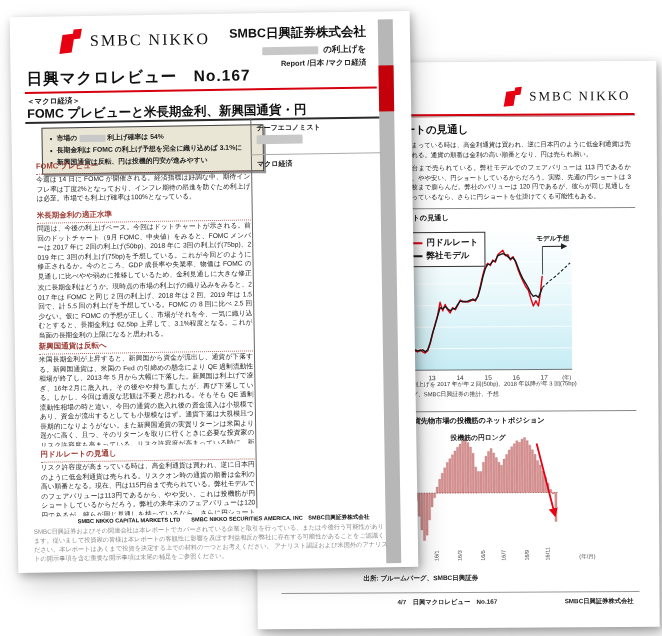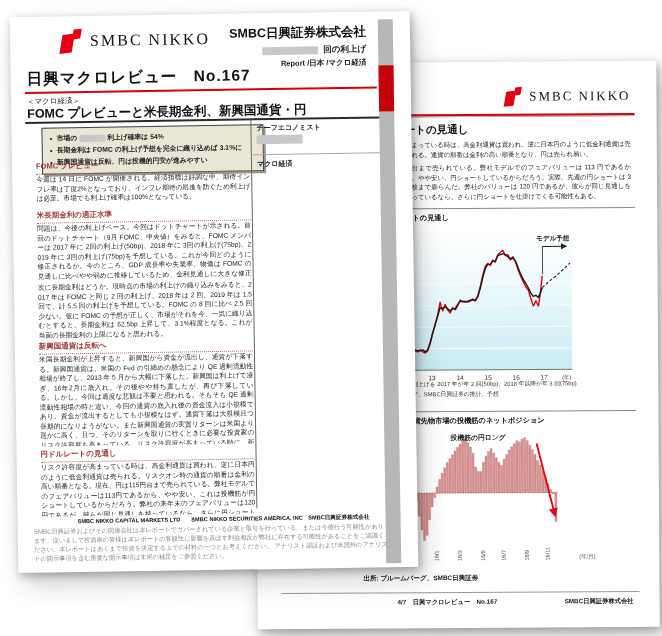--- a/index.html
+++ b/index.html
@@ -21,21 +21,21 @@
   .hdr-right{position:absolute;right:44px;top:12px;text-align:right;}
   .hdr-co{font-size:12.5px;font-weight:bold;color:#111;}
   .hdr-dept{font-size:8.5px;font-weight:bold;margin-top:3px;}
   .hdr-report{font-size:7.5px;font-weight:bold;margin-top:2px;}
   .redact{display:inline-block;background:#c8c8c8;border-radius:1px;vertical-align:middle;}
   .r-date{width:56px;height:8px;margin-right:5px;}
   .r-word{width:26px;height:7px;margin:0 2px;}
   .r-name{position:absolute;left:245px;top:122px;width:46px;height:9px;}
   .fp-title{position:absolute;left:16px;top:52px;font-size:15.5px;font-weight:bold;letter-spacing:1px;color:#111;white-space:nowrap;}
   .rule-red{position:absolute;left:14px;top:75px;width:352px;height:2px;background:#d7000f;}
-  .kicker{position:absolute;left:16px;top:80px;font-size:7.5px;font-weight:normal;}
+  .kicker{position:absolute;left:16px;top:80px;font-size:7.5px;font-weight:bold;}
   .fp-subtitle{position:absolute;left:16px;top:89px;font-size:12.5px;font-weight:bold;color:#111;white-space:nowrap;}
   .rule-dark{position:absolute;left:14px;top:105px;width:354px;height:2px;background:#2a2a2a;}
   .summary-box{position:absolute;left:30px;top:111px;width:206px;background:#eae6d5;border:1px solid #444;
                box-shadow:2px 2px 0 rgba(60,60,60,.55);padding:4px 7px 5px 7px;}
   .sb-row{display:flex;font-size:6.8px;font-weight:bold;color:#222;line-height:1.75;overflow:hidden;white-space:nowrap;}
   .sb-dot{font-size:5px;margin-right:4px;line-height:2.4;}
   .divider-v{position:absolute;left:239px;top:105px;width:1px;height:390px;background:#666;}
   .sb-role{position:absolute;left:245px;top:110px;font-size:7px;font-weight:bold;}
   .sb-hr{position:absolute;left:239px;top:141px;width:130px;height:1px;background:#aaa;}
   .sb-cat{position:absolute;left:245px;top:146px;font-size:7px;font-weight:bold;}
@@ -116,20 +116,30 @@
         <text x="31.9" y="154" text-anchor="middle" font-size="6.5" fill="#333">13</text>
         <text x="59.9" y="154" text-anchor="middle" font-size="6.5" fill="#333">14</text>
         <text x="88.0" y="154" text-anchor="middle" font-size="6.5" fill="#333">15</text>
         <text x="116.0" y="154" text-anchor="middle" font-size="6.5" fill="#333">16</text>
         <text x="144.0" y="154" text-anchor="middle" font-size="6.5" fill="#333">17</text>
         <text x="162" y="154" font-size="5.5" fill="#333">(年)</text>
         <text x="137" y="15" font-size="6.5" font-weight="bold" fill="#222">モデル予想</text>
         <line x1="143" y1="21" x2="167" y2="21" stroke="#222" stroke-width="1" marker-end="url(#mBlk)"></line>
         <line x1="143" y1="21" x2="143" y2="49" stroke="#222" stroke-width="0.8"></line>
       </svg>
+    <div class="legend">
+        <div class="lrow">
+          <span class="lsw" style="background:#e60012"></span>
+          <span class="ltx">円ドルレート</span>
+        </div>
+        <div class="lrow">
+          <span class="lsw" style="background:#1a1a1a"></span>
+          <span class="ltx">弊社モデル</span>
+        </div>
+      </div>
 
     <div class="bp-fn" style="top:318px;">の利上げを 2017 年が年 2 回(50bp)、2018 年以降が年 3 回(75bp)</div>
     <div class="bp-fn" style="top:328px;">ーグ、SMBC日興証券の推計、予想</div>
 
     <div class="bp-hr" style="top:349px;"></div>
     <div class="bp-ctitle" style="top:354px;">通貨先物市場の投機筋のネットポジション</div>
 
     <svg class="chart-svg" style="left:150px;top:366px;" width="212" height="145">
         <defs>
           <marker id="mRed" viewBox="0 0 10 10" refX="8" refY="5" markerWidth="5" markerHeight="5" orient="auto">
@@ -219,21 +229,21 @@
     <div class="logo-row">
       <span class="logo-mark">
           <span class="lm-a"></span>
           <span class="lm-b"></span>
         </span>
       <span class="logotype">SMBC NIKKO</span>
     </div>
 
     <div class="hdr-right">
       <div class="hdr-co">SMBC日興証券株式会社</div>
-      <div class="hdr-dept"><span class="redact r-date"></span><span>回の利上げ</span></div>
+      <div class="hdr-dept"><span class="redact r-date"></span><span>の利上げを</span></div>
       <div class="hdr-report">Report /日本 /マクロ経済</div>
     </div>
 
     <div class="fp-title">日興マクロレビュー　No.167</div>
     <div class="rule-red"></div>
     <div class="kicker">＜マクロ経済＞</div>
     <div class="fp-subtitle">FOMC プレビューと米長期金利、新興国通貨・円</div>
     <div class="rule-dark"></div>
 
     <div class="summary-box">

